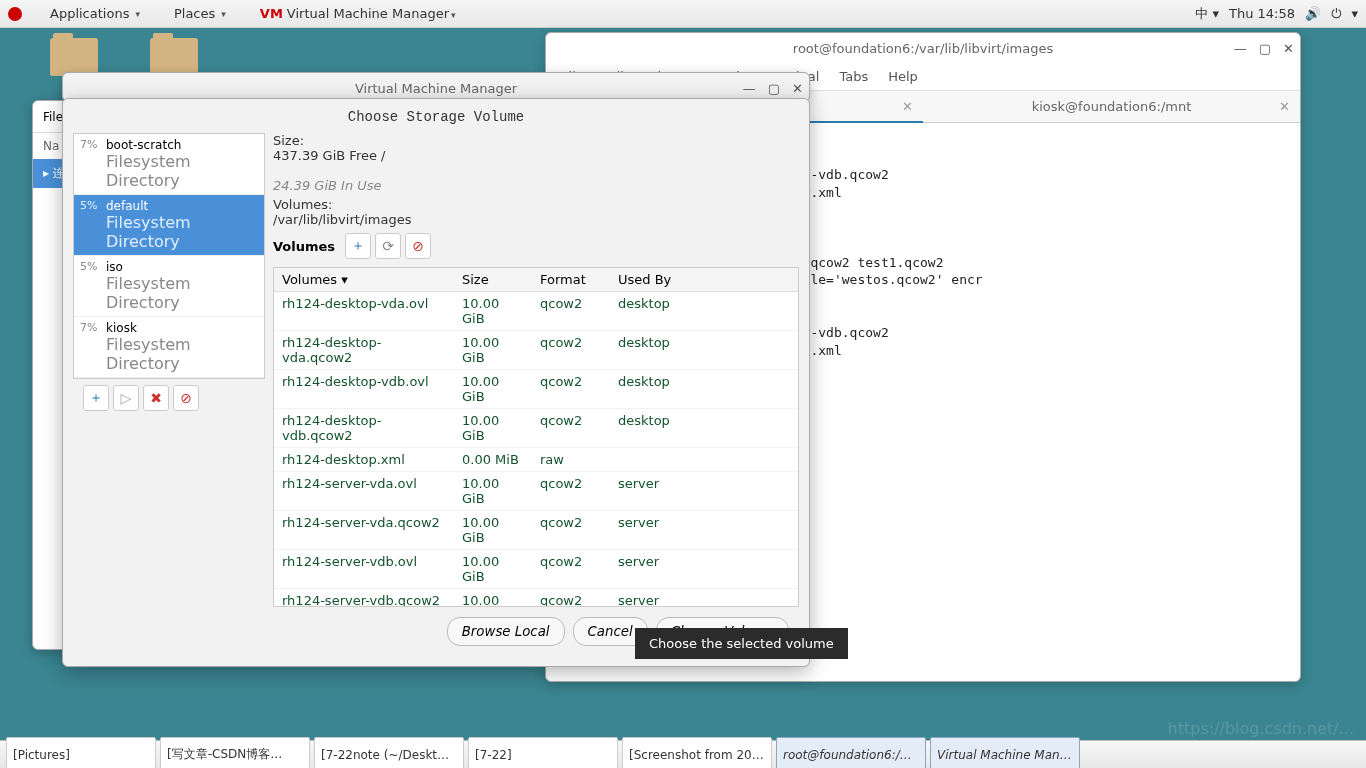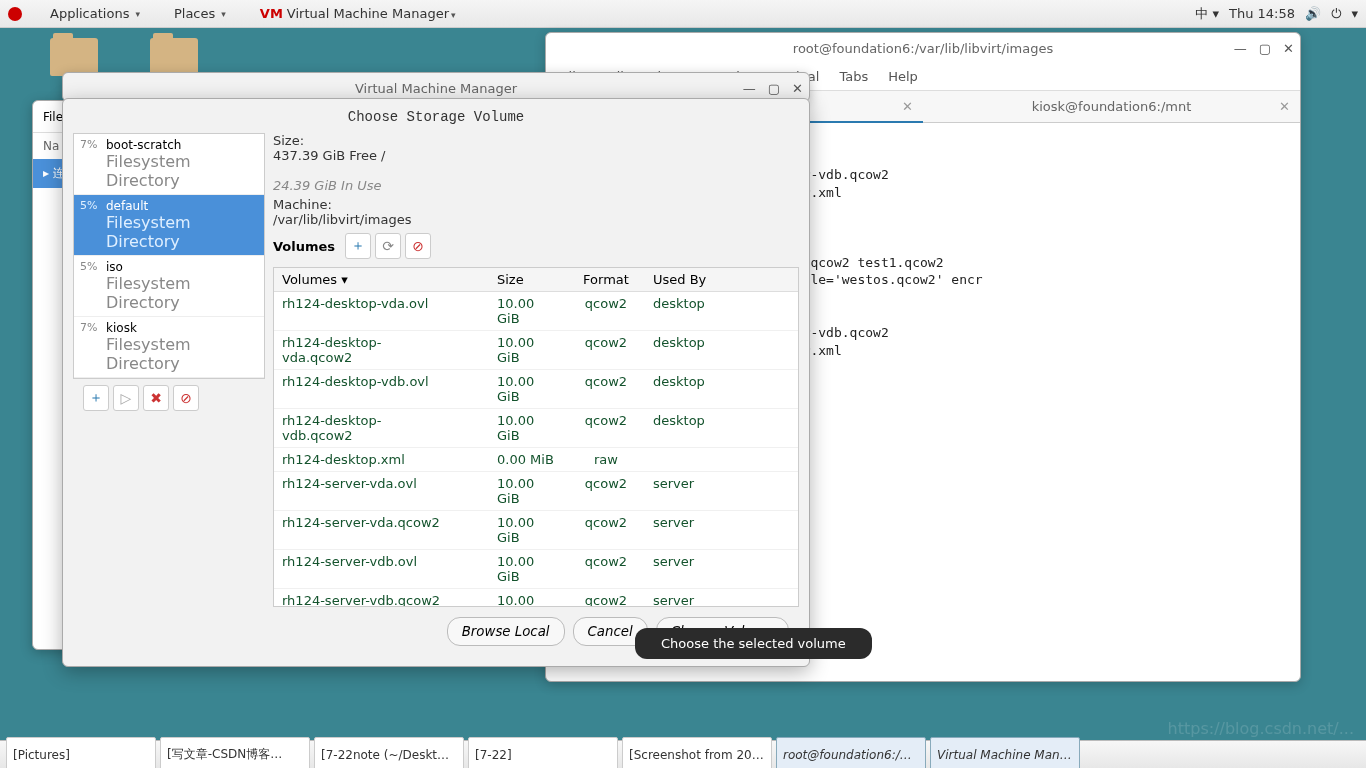--- a/index.html
+++ b/index.html
@@ -45,26 +45,26 @@
 .vol-panel { flex: 1; }
 .vol-meta { font-size: 13px; color: #333; }
 .vol-meta .row { display:flex; margin-bottom:4px;flex-direction:column; }
 .vol-meta .lbl { width:70px; }
 .vol-meta .freeuse { font-style: italic; color:#888; }
 .vol-toolbar { display:flex; align-items:center; gap:10px; margin-top:6px; }
 .vol-toolbar .btn-row { display:flex; gap:4px; }
 .vol-table { margin-top:8px; background:#fff; border:1px solid #ccc; height:340px; overflow:hidden; }
 .vol-head { display:flex; background:#f5f5f5; border-bottom:1px solid #ddd; }
 .vol-head div, .vol-row div { padding:4px 8px; }
-.c-name { width:180px; } .c-size { width:78px;margin-left:35px; } .c-fmt { width:78px;text-align:center; } .c-used { flex:1; }
+.c-name { width:180px; } .c-size { width:78px; } .c-fmt { width:78px; } .c-used { flex:1; }
 .vol-row { display:flex; border-bottom:1px solid #f0f0f0; color:#14532d; }
 .dialog-actions { display:flex; justify-content:flex-end; gap:8px; padding:10px; }
 .dialog-actions button { padding:6px 14px; border:1px solid #bbb; background:#f8f8f8; border-radius:13px; cursor:pointer;font-style:italic; }
 
-.tooltip { position:absolute; left:635px; top:628px; background:#2b2b2b; color:#fff; padding:8px 26px; border-radius:12px; font-size:13px; z-index:60; }
+.tooltip { position:absolute; left:635px; top:628px; background:#2b2b2b; color:#fff; padding:8px 14px; border-radius:0; font-size:13px; z-index:60; }
 
 .term { left:545px; top:32px; width:756px; height:650px; background:#fff; border:1px solid #aaa; border-radius:6px; box-shadow:0 3px 12px rgba(0,0,0,.2); z-index:10; }
 .term .tabs { display:flex; border-bottom:1px solid #ccc; background:#f7f7f7; }
 .term .tab { flex:1; padding:8px 12px; text-align:center; color:#666; position:relative; }
 .term .tab.active { color:#2a7ab0; }
 .term .tab.active::after { content:""; position:absolute; left:0; right:0; bottom:-1px; height:2px; background:#2a7ab0; }
 .term .tab .close { position:absolute; right:10px; top:8px; color:#999; }
 .term-content { padding:8px 14px; font-family: "DejaVu Sans Mono", monospace; font-size:13px; color:#222; white-space:pre; line-height:1.35; }
 
 .taskbar { position:absolute; bottom:0; left:0; right:0; height:28px; background:linear-gradient(#f7f7f7,#e7e7e7); border-top:1px solid #bbb; display:flex; align-items:center; padding:0 6px; gap:4px; }
@@ -158,21 +158,21 @@
         <div class="btn" style="color:#2a7ab0">＋</div>
         <div class="btn" style="color:#aaa">▷</div>
         <div class="btn" style="color:#c33">✖</div>
         <div class="btn" style="color:#c33">⊘</div>
       </div>
     </div>
     <div class="vol-panel">
       <div class="vol-meta">
         <div class="row"><span class="lbl">Size:</span><span>437.39 GiB Free /</span>&nbsp;<span class="freeuse">24.39 GiB In Use</span></div>
         <div class="row">
-            <span class="lbl">Machine:</span>
+            <span class="lbl">Volumes:</span>
             <span>/var/lib/libvirt/images</span>
           </div>
       </div>
       <div class="vol-toolbar">
         <b>Volumes</b>
         <div class="btn-row">
           <div class="btn" style="color:#2a7ab0">＋</div>
           <div class="btn" style="color:#888">⟳</div>
           <div class="btn" style="color:#c33">⊘</div>
         </div>

